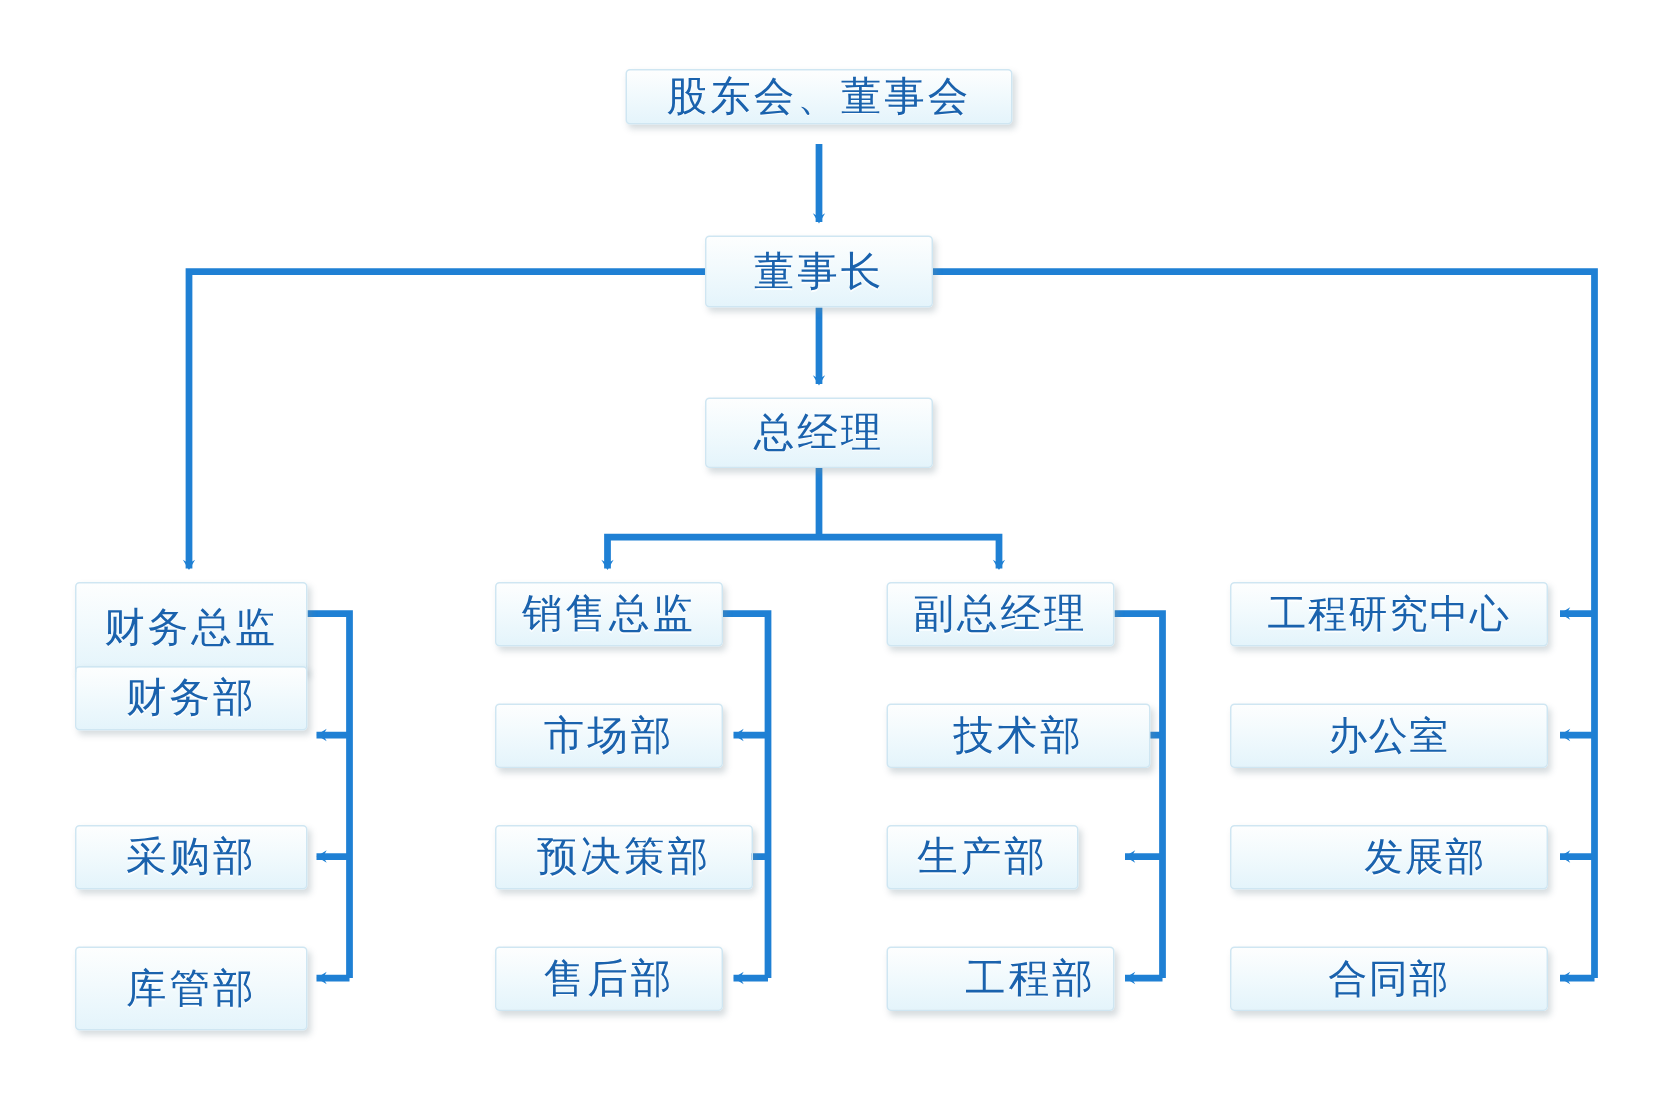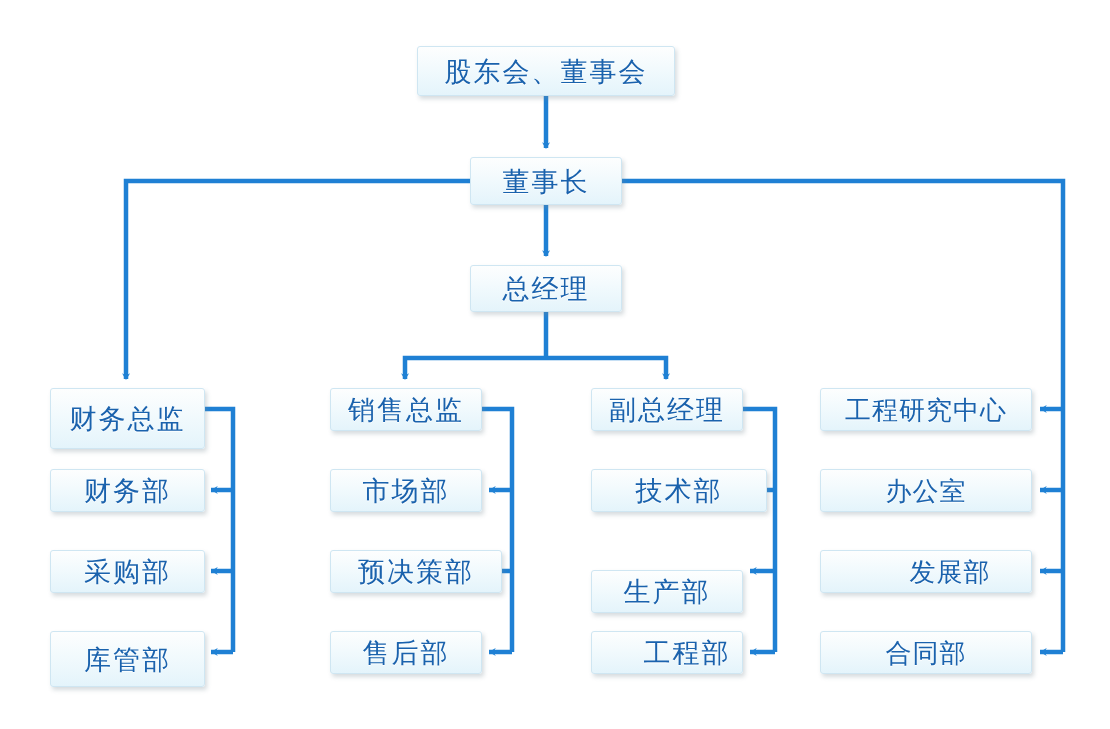--- a/index.html
+++ b/index.html
@@ -73,39 +73,39 @@
       <path d="M775,571 L750,571" marker-end="url(#arrow-left)"></path>
       <path d="M775,652 L750,652" marker-end="url(#arrow-left)"></path>
 
       <path d="M1063,409 L1040,409" marker-end="url(#arrow-left)"></path>
       <path d="M1063,490 L1040,490" marker-end="url(#arrow-left)"></path>
       <path d="M1063,571 L1040,571" marker-end="url(#arrow-left)"></path>
       <path d="M1063,652 L1040,652" marker-end="url(#arrow-left)"></path>
     </g>
   </svg>
 
-  <div class="node" style="left:417px;top:46px;width:258px;height:50px;">股东会、董事会</div>
+  <div class="node" style="left:417px;top:46px;width:258px;height:37px;">股东会、董事会</div>
 
   <div class="node" style="left:470px;top:157px;width:152px;height:48px;">董事长</div>
 
   <div class="node" style="left:470px;top:265px;width:152px;height:47px;">总经理</div>
 
   <div class="node" style="left:50px;top:388px;width:155px;height:61px;">财务总监</div>
-  <div class="node" style="left:50px;top:469px;width:155px;height:43px;text-align:right;">财务部</div>
+  <div class="node" style="left:50px;top:444px;width:155px;height:43px;text-align:right;">财务部</div>
   <div class="node" style="left:50px;top:550px;width:155px;height:43px;">采购部</div>
   <div class="node" style="left:50px;top:631px;width:155px;height:56px;">库管部</div>
 
   <div class="node" style="left:330px;top:388px;width:152px;height:43px;">销售总监</div>
   <div class="node" style="left:330px;top:469px;width:152px;height:43px;">市场部</div>
   <div class="node" style="left:330px;top:550px;width:172px;height:43px;">预决策部</div>
   <div class="node" style="left:330px;top:631px;width:152px;height:43px;">售后部</div>
 
   <div class="node" style="left:591px;top:388px;width:152px;height:43px;">副总经理</div>
   <div class="node" style="left:591px;top:469px;width:176px;height:43px;">技术部</div>
-  <div class="node" style="left:591px;top:550px;width:152px;height:43px;margin-top:20px;">生产部</div>
+  <div class="node" style="left:591px;top:550px;width:128px;height:43px;">生产部</div>
   <div class="node" style="left:591px;top:631px;width:152px;height:43px;padding-left:40px;">工程部</div>
 
   <div class="node wide" style="left:820px;top:388px;width:212px;height:43px;">工程研究中心</div>
   <div class="node wide" style="left:820px;top:469px;width:212px;height:43px;">办公室</div>
   <div class="node wide" style="left:820px;top:550px;width:212px;height:43px;padding-left:48px;">发展部</div>
   <div class="node wide" style="left:820px;top:631px;width:212px;height:43px;">合同部</div>
 
 </div>
 
 </body></html>

